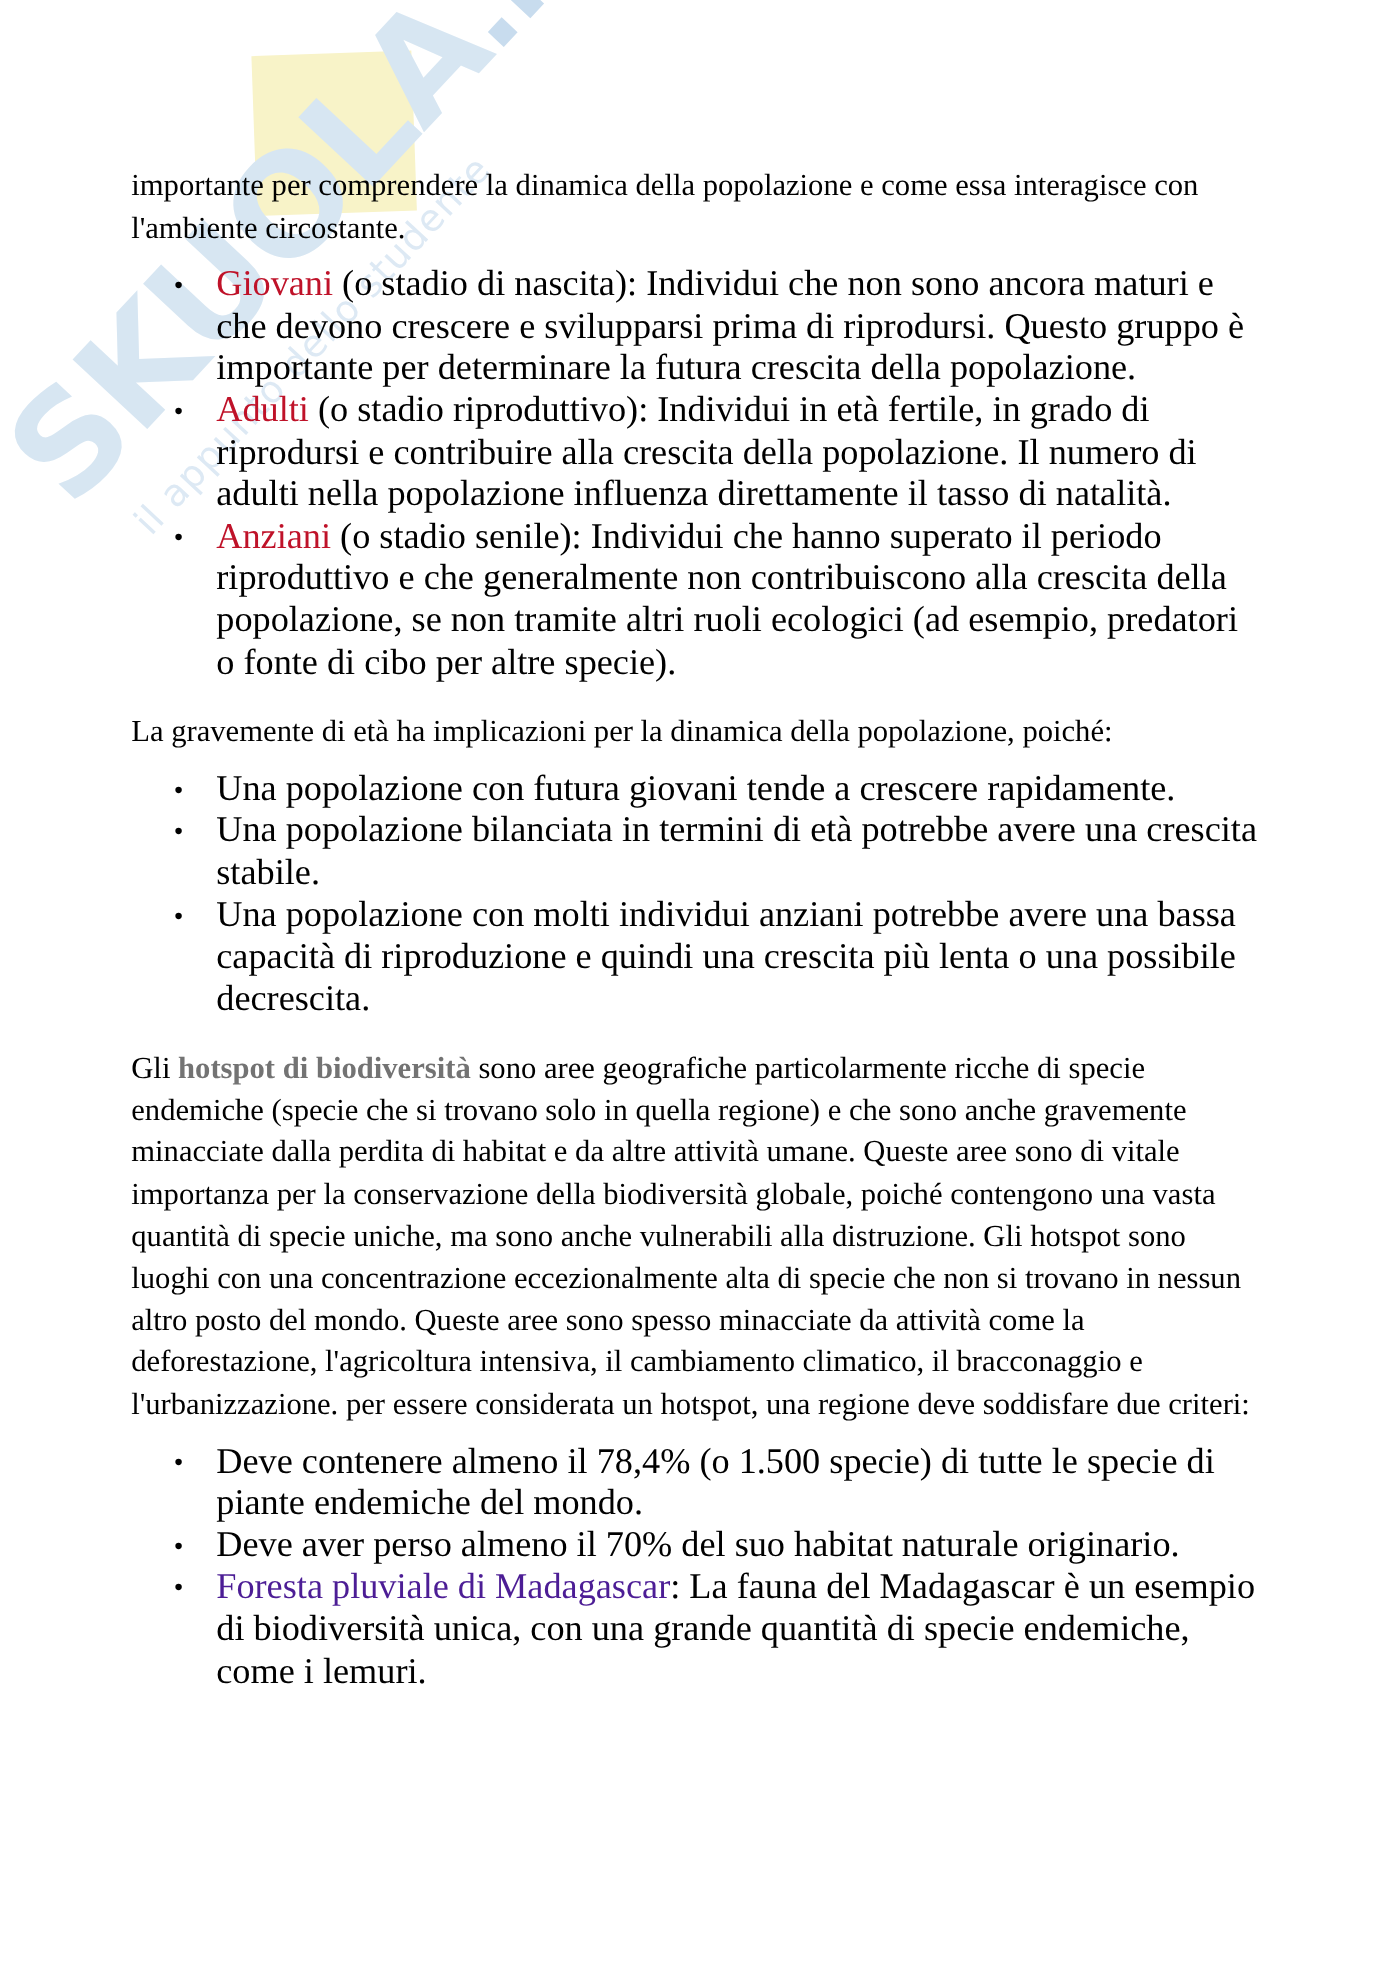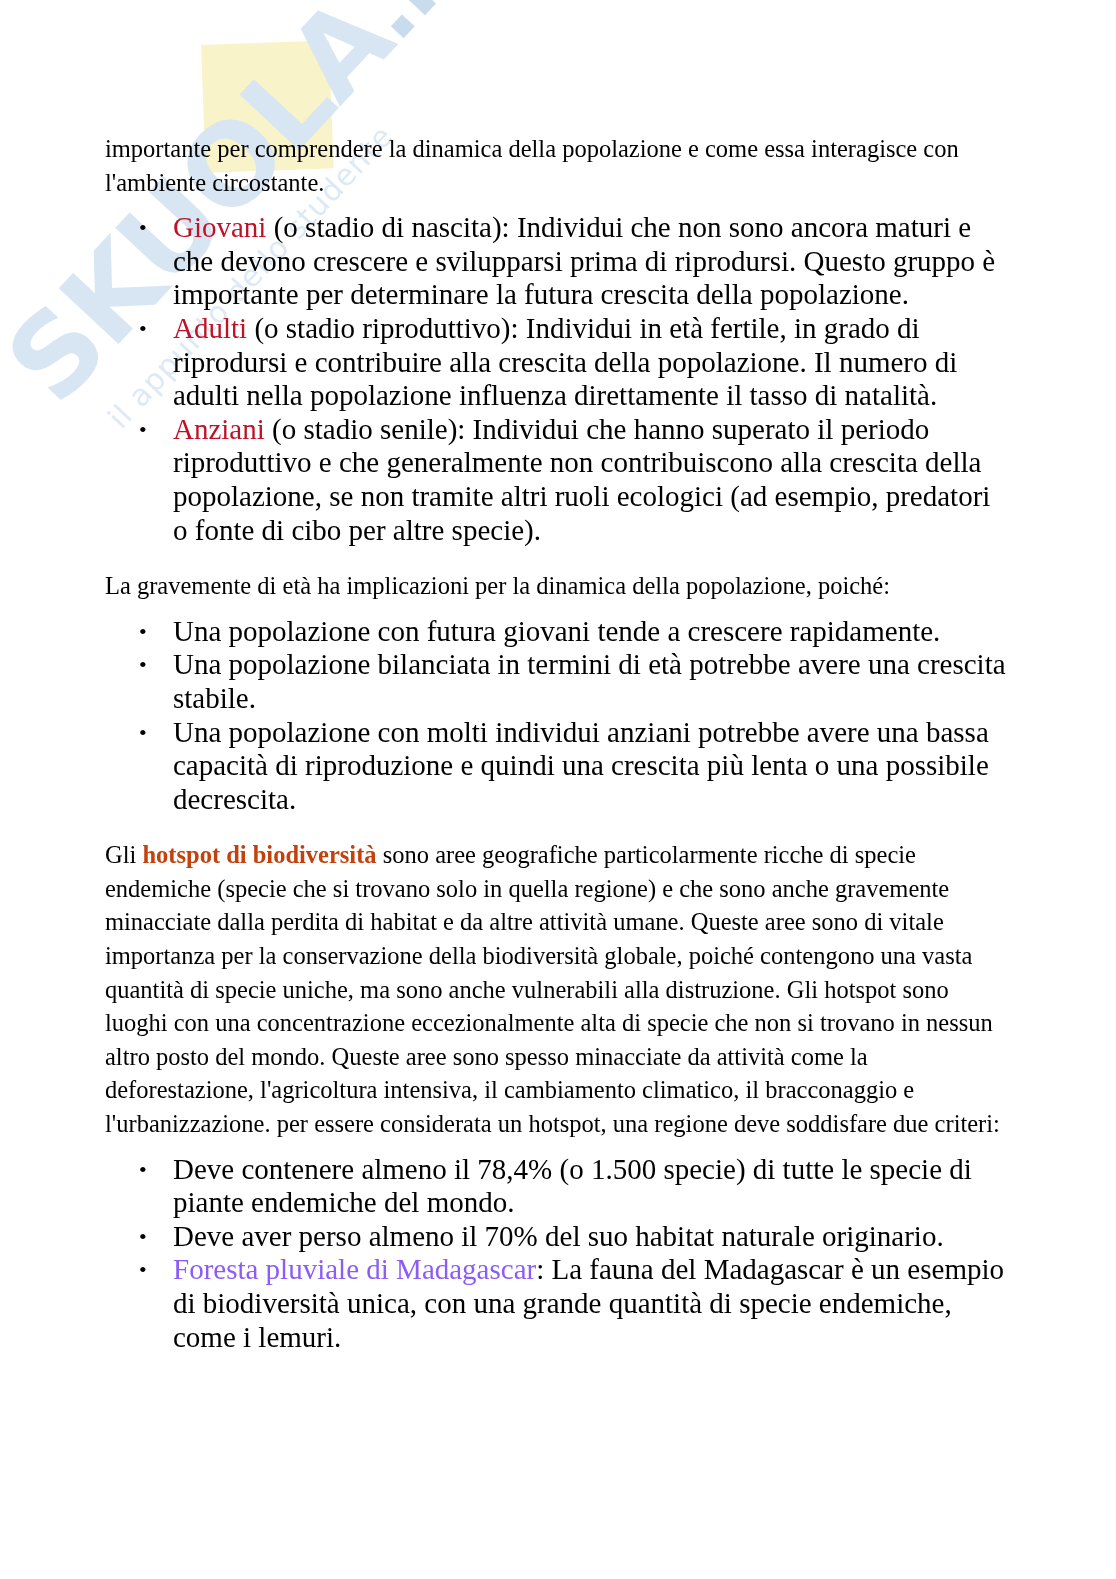--- a/index.html
+++ b/index.html
@@ -109,22 +109,22 @@
     left: 34px;
     top: 0;
     font-size: 22px;
     line-height: 33.6px;
     color: #000;
   }
   .spacer-sm { height: 12px; }
   .spacer-md { height: 22px; }
 
   .red      { color: #bf1229; }
-  .red-soft { color: #8b5cf6; }
-  .red-bold { color: #c2410c; font-weight: bold; }
+  .red-soft { color: #4c1d95; }
+  .red-bold { color: #737373; font-weight: bold; }
 </style>
 </head>
 <body>
 
 <div id="watermark">
   <div class="wm-rot">
     <div class="wm-diamond"></div>
     <div class="wm-brand">
       <span>SKUOLA</span><span class="wm-net">.net</span>
     </div>

